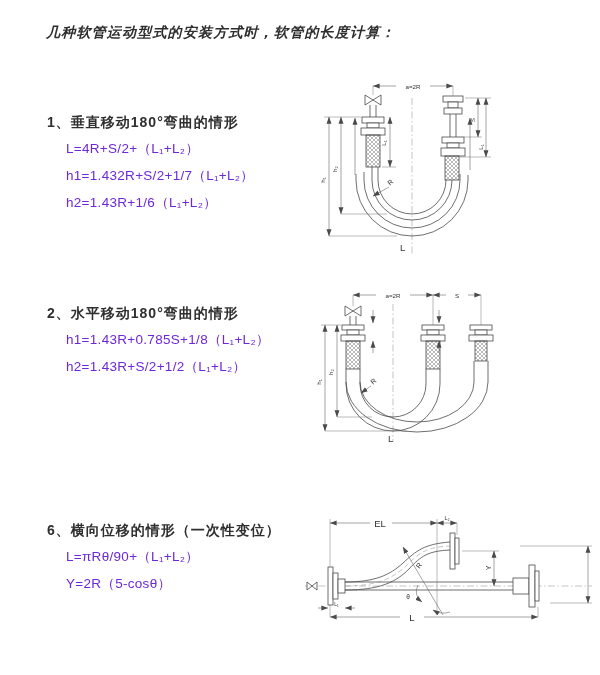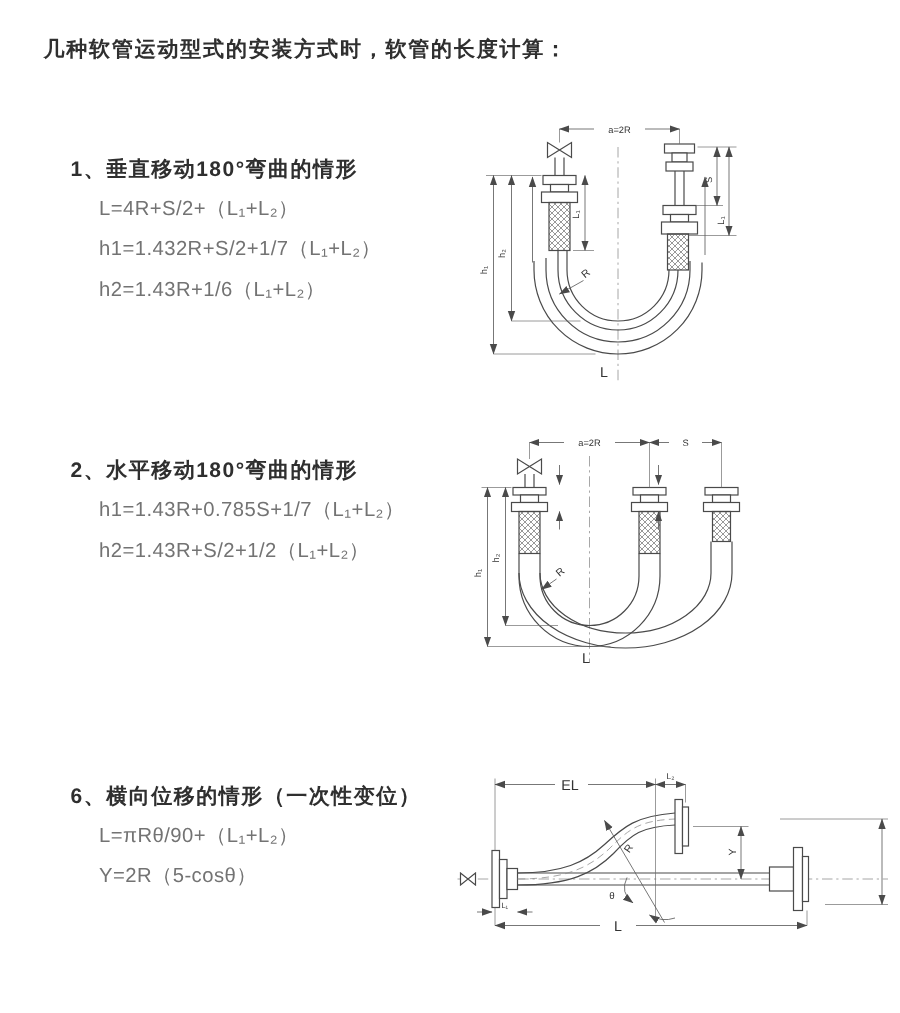--- a/index.html
+++ b/index.html
@@ -1,24 +1,24 @@
 <!DOCTYPE html>
 <html><head>
 <meta charset="utf-8">
 <style>
   html,body{margin:0;padding:0;}
   body{
     width:600px;height:675px;background:#ffffff;position:relative;overflow:hidden;
     font-family:"Liberation Sans","DejaVu Sans",sans-serif;color:#2f2f2f;
   }
-  .title{position:absolute;left:29px;top:24px;font-size:14px;font-weight:600;letter-spacing:1.2px;}
+  .title{position:absolute;left:46px;top:24px;font-size:14px;font-weight:600;letter-spacing:1.2px;font-style:italic;}
   .sec{position:absolute;left:47px;}
-  .sec1{top:104px}.sec2{top:305px}.sec3{top:522px}
+  .sec1{top:114px}.sec2{top:305px}.sec3{top:522px}
   .heading{font-size:14px;font-weight:600;letter-spacing:1px;line-height:16px;}
-  .formula{font-size:13.5px;margin:11px 0 0 19px;letter-spacing:.3px;line-height:16px;color:#737373;}
+  .formula{font-size:13.5px;margin:11px 0 0 19px;letter-spacing:.3px;line-height:16px;color:#6d28d9;}
   svg.d{position:absolute;}
   .d1{left:312px;top:70px;}
   .d2{left:312px;top:282px;}
   .d3{left:300px;top:505px;}
   .ln{stroke:#4a4a4a;stroke-width:.8;fill:none;}
   .fit{fill:#ffffff;stroke:#4a4a4a;stroke-width:.8;}
   .dim{stroke:#5a5a5a;stroke-width:.55;fill:none;}
   .ext{stroke:#6a6a6a;stroke-width:.45;fill:none;}
   .cl{stroke:#8a8a8a;stroke-width:.5;stroke-dasharray:7 2.5 1.5 2.5;fill:none;}
   .hosecl{stroke:#8a8a8a;stroke-width:.5;stroke-dasharray:5 3;fill:none;}
@@ -35,21 +35,21 @@
 
 <section class="sec sec1">
   <div class="heading">1、垂直移动180°弯曲的情形</div>
   <div class="formula">L=4R+S/2+（L₁+L₂）</div>
   <div class="formula">h1=1.432R+S/2+1/7（L₁+L₂）</div>
   <div class="formula">h2=1.43R+1/6（L₁+L₂）</div>
 </section>
 
 <section class="sec sec2">
   <div class="heading">2、水平移动180°弯曲的情形</div>
-  <div class="formula">h1=1.43R+0.785S+1/7（L₁+L₂）</div>
+  <div class="formula">h1=1.43R+0.785S+1/8（L₁+L₂）</div>
   <div class="formula">h2=1.43R+S/2+1/2（L₁+L₂）</div>
 </section>
 
 <section class="sec sec3">
   <div class="heading">6、横向位移的情形（一次性变位）</div>
   <div class="formula">L=πRθ/90+（L₁+L₂）</div>
   <div class="formula">Y=2R（5-cosθ）</div>
 </section>
 
 <svg class="d d1" width="280" height="190" viewBox="0 0 280 190">

